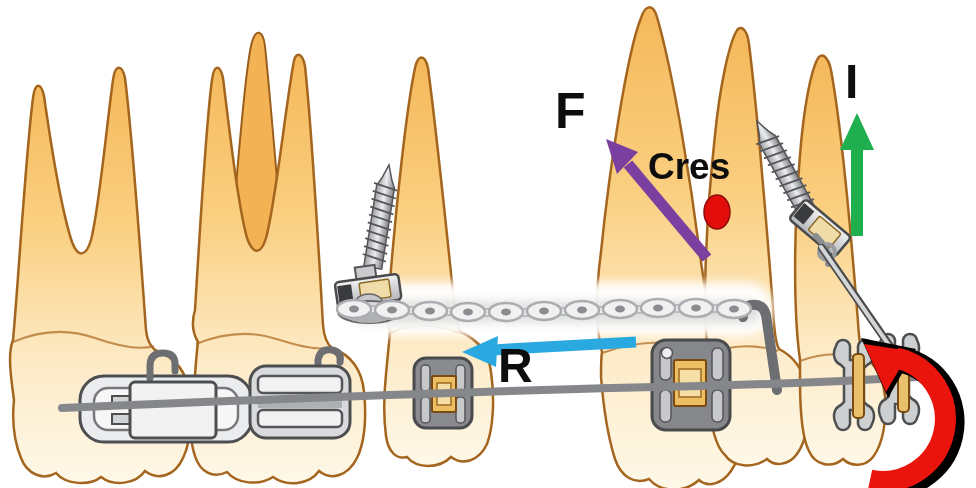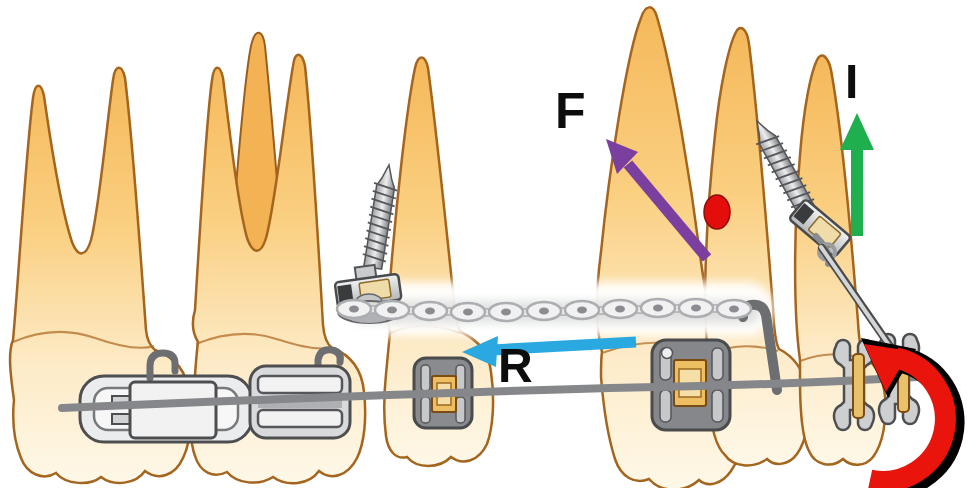--- a/index.html
+++ b/index.html
@@ -249,15 +249,16 @@
 
   <g>
     <line x1="857" y1="236" x2="857" y2="146" stroke="var(--intrusion_arrow,#1FAF4F)" stroke-width="12"></line>
     <polygon points="857,113 840,150 874,150" fill="var(--intrusion_arrow,#1FAF4F)"></polygon>
   </g>
 
   <ellipse cx="717" cy="212" rx="13" ry="17" fill="var(--cres_marker,#E30E0C)" stroke="#8F0B06" stroke-width="1.5"></ellipse>
 </svg>
 
   <div class="lbl lbl-f">F</div>
+  <div class="lbl lbl-cres">Cres</div>
   <div class="lbl lbl-r">R</div>
   <div class="lbl lbl-i">I</div>
 </div>
 
 </body></html>

